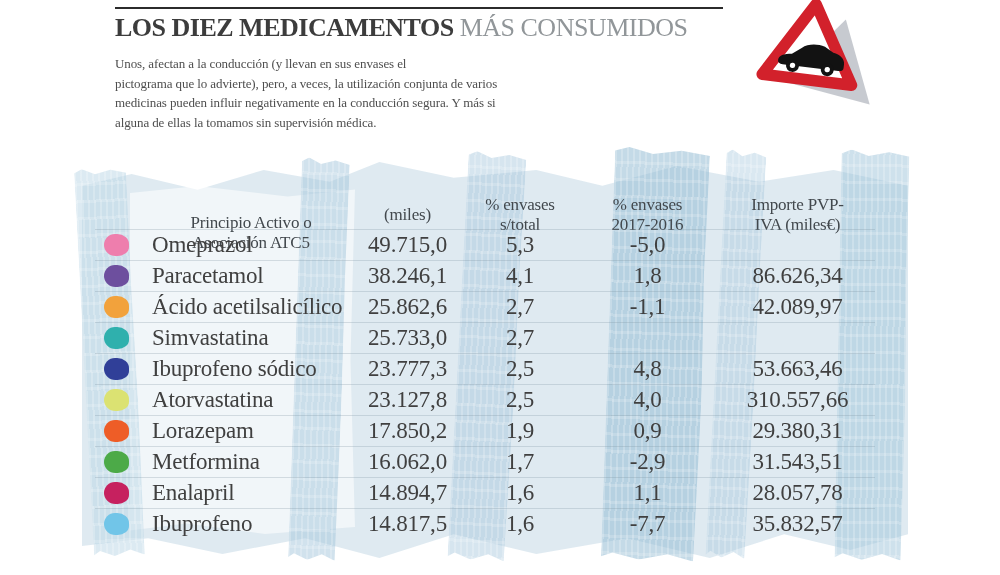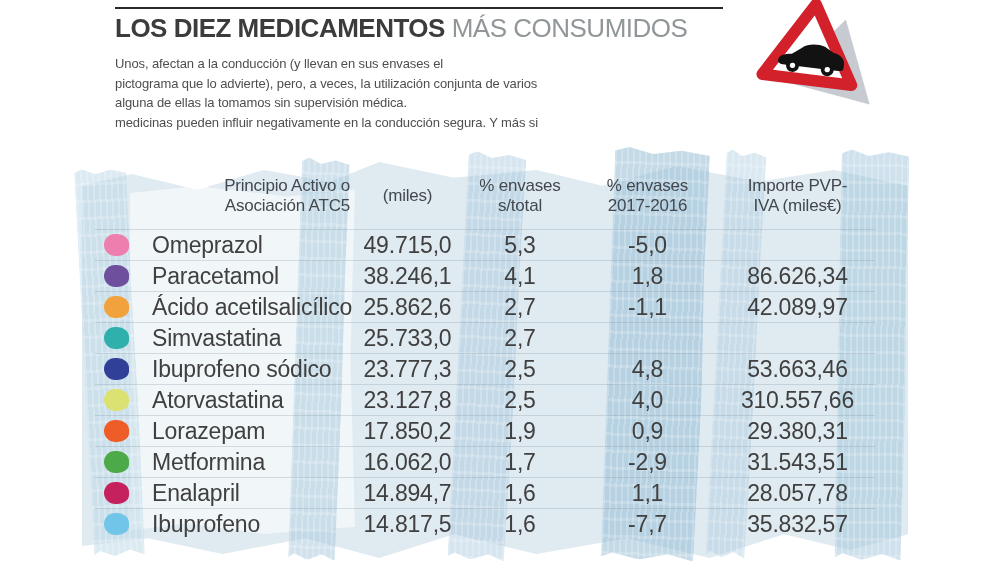--- a/index.html
+++ b/index.html
@@ -3,21 +3,21 @@
 <meta charset="utf-8">
 <style>
   * { margin:0; padding:0; box-sizing:border-box; }
   html,body { width:1000px; height:575px; }
   body {
     font-family:"Liberation Sans", sans-serif;
     background:#ffffff;
     position:relative;
     overflow:hidden;
   }
-  .canvas { position:absolute; inset:0; width:1000px; height:575px; background:#fff; }
+  .canvas { position:absolute; inset:0; width:1000px; height:575px; background:#fff;font-family:Liberation Serif, serif; }
 
   
   .bg { position:absolute; inset:0; z-index:1; }
   .wash-base {
     position:absolute; left:82px; top:162px; width:826px; height:396px;
     background:#d9e6ef; opacity:.85;
     clip-path:polygon(0% 6%,6% 3%,14% 7%,22% 2%,30% 5%,36% 0%,45% 4%,55% 2%,63% 6%,72% 1%,82% 5%,91% 2%,100% 6%,100% 94%,93% 98%,85% 94%,76% 100%,66% 95%,55% 99%,45% 94%,36% 100%,27% 95%,17% 99%,8% 95%,0% 97%);
   }
   .wash-light {
     position:absolute; left:130px; top:186px; width:225px; height:348px;
@@ -50,21 +50,21 @@
   .sign { position:absolute; left:736px; top:-6px; width:150px; height:122px; z-index:3; }
   .sign svg { display:block; width:100%; height:100%; overflow:visible; }
 
   
   .grid { display:grid; grid-template-columns:42px 213px 115px 110px 145px 155px; align-items:center; }
   .thead {
     position:absolute; left:95px; top:176px; width:780px; z-index:2;
     font-size:17px; line-height:20px; color:#42484d; letter-spacing:-.2px;
   }
   .thead .hcell { text-align:center; }
-  .thead .hcell.first { text-align:right; padding-left:15px; }
+  .thead .hcell.first { text-align:center; padding-left:15px;margin-top:37px; }
   .tbody { position:absolute; left:95px; top:229px; width:780px; z-index:2; }
   .row   { height:31px; border-top:1px solid rgba(125,148,160,.28); }
   .cell  { font-size:23px; color:#404040; letter-spacing:-.2px; }
   .c-dot { display:flex; justify-content:center; }
   .dot   { width:25px; height:22px; border-radius:48% 52% 50% 50% / 55% 50% 45% 55%; display:block; }
   .c-name{ text-align:left; padding-left:15px; white-space:nowrap; }
   .c-num { text-align:center; white-space:nowrap; }
 </style>
 </head>
 <body>
@@ -83,22 +83,22 @@
   </div>
 
   <div class="rule"></div>
   <h1 class="title">
     <span class="t-bold">LOS DIEZ MEDICAMENTOS</span>
     <span class="t-light">MÁS CONSUMIDOS</span>
   </h1>
   <div class="desc">
     <div>Unos, afectan a la conducción (y llevan en sus envases el</div>
     <div>pictograma que lo advierte), pero, a veces, la utilización conjunta de varios</div>
+    <div>medicinas pueden influir negativamente en la conducción segura. Y más si</div>
     <div>alguna de ellas la tomamos sin supervisión médica.</div>
-    <div>medicinas pueden influir negativamente en la conducción segura. Y más si</div>
   </div>
 
   <div class="sign">
     <svg viewBox="0 0 150 122">
       <path d="M75 10 L120 86 L30 86 Z" fill="#b9bdc4" opacity="0.8" transform="translate(24 14) rotate(15 75 52)"></path>
       <g transform="rotate(7 75 52)">
         <path d="M75 10 L120 86 L30 86 Z" fill="#ffffff" stroke="#d2212b" stroke-width="11.5" stroke-linejoin="round"></path>
         <g transform="translate(41 49)">
           <path d="M3 21 C3 16 8 14 16 13 L25 6 C31 1 40 0 48 2 L57 7 C64 8 69 12 69 17 L69 21 C69 23.5 67 24.5 64 24.5 L8 24.5 C5 24.5 3 23.5 3 21 Z" fill="#121212"></path>
           <circle cx="18" cy="24.5" r="6.5" fill="#121212"></circle>

